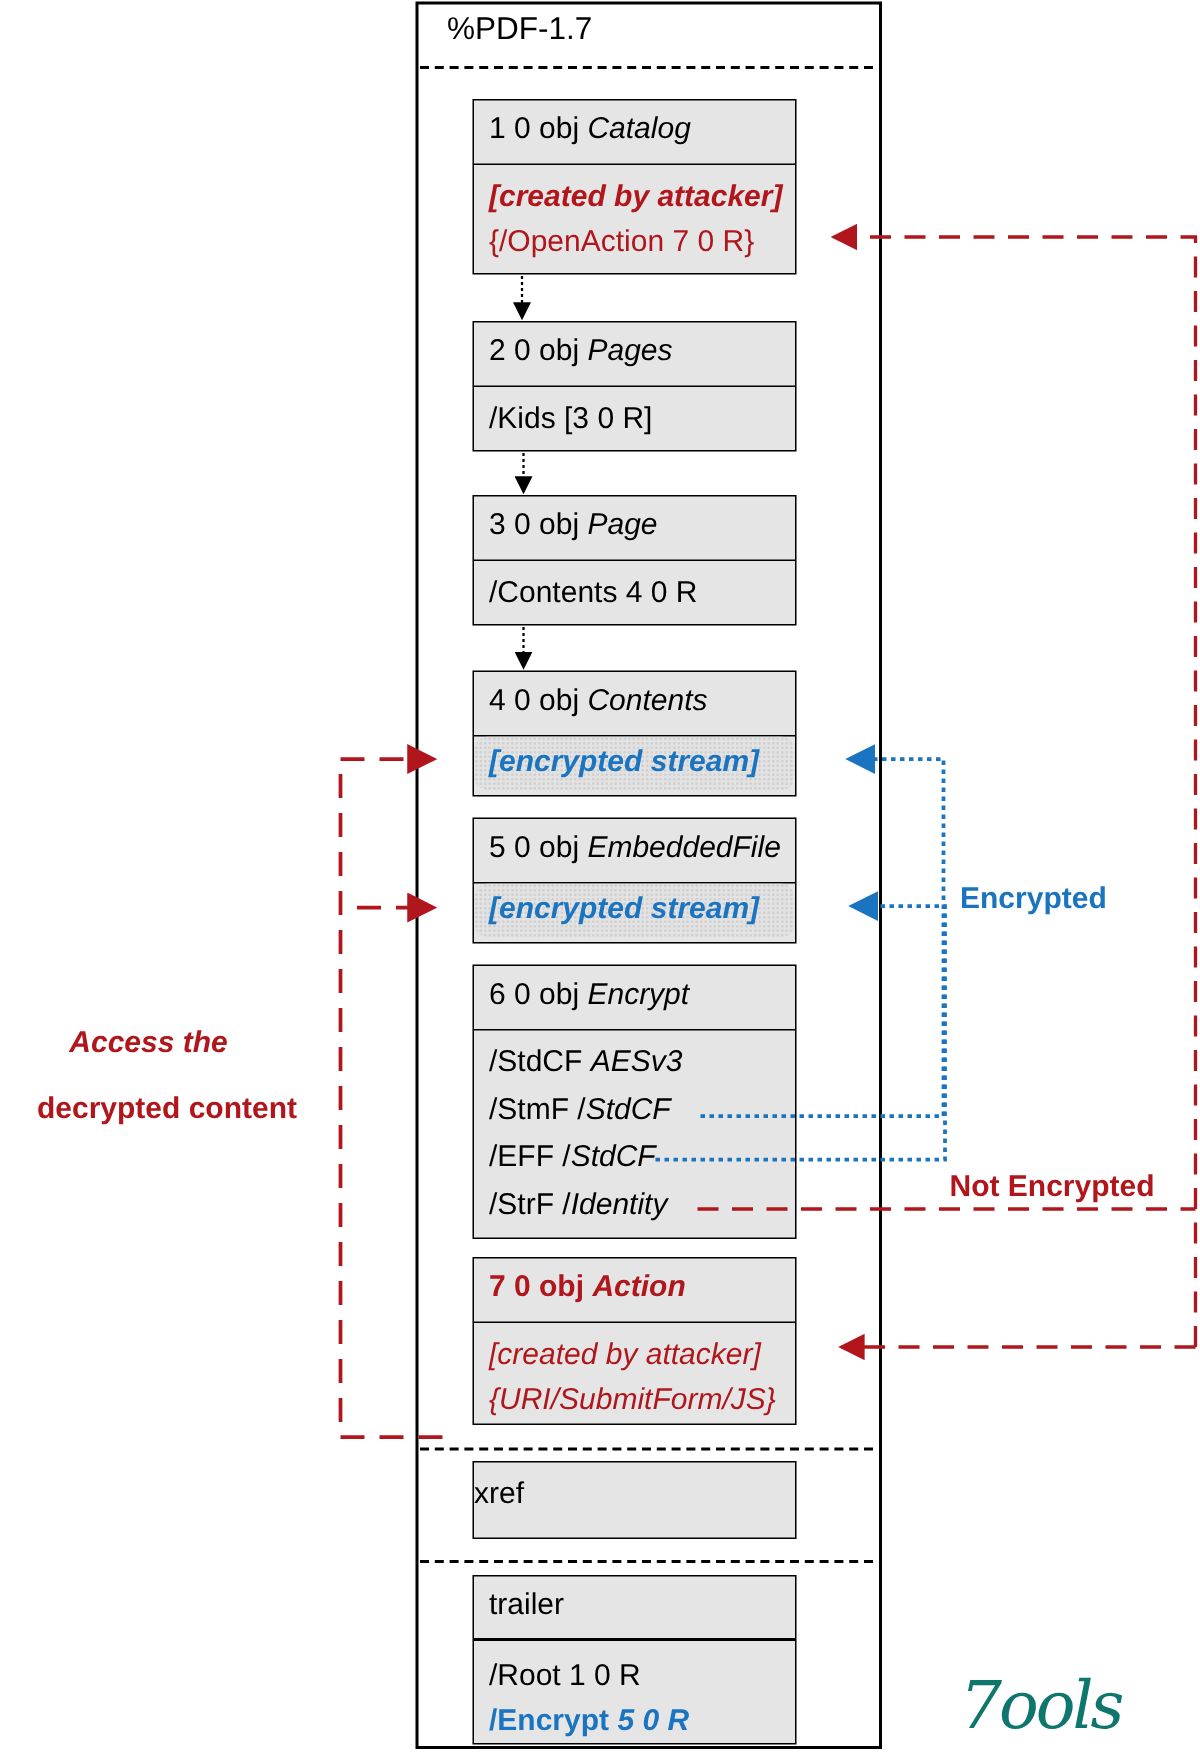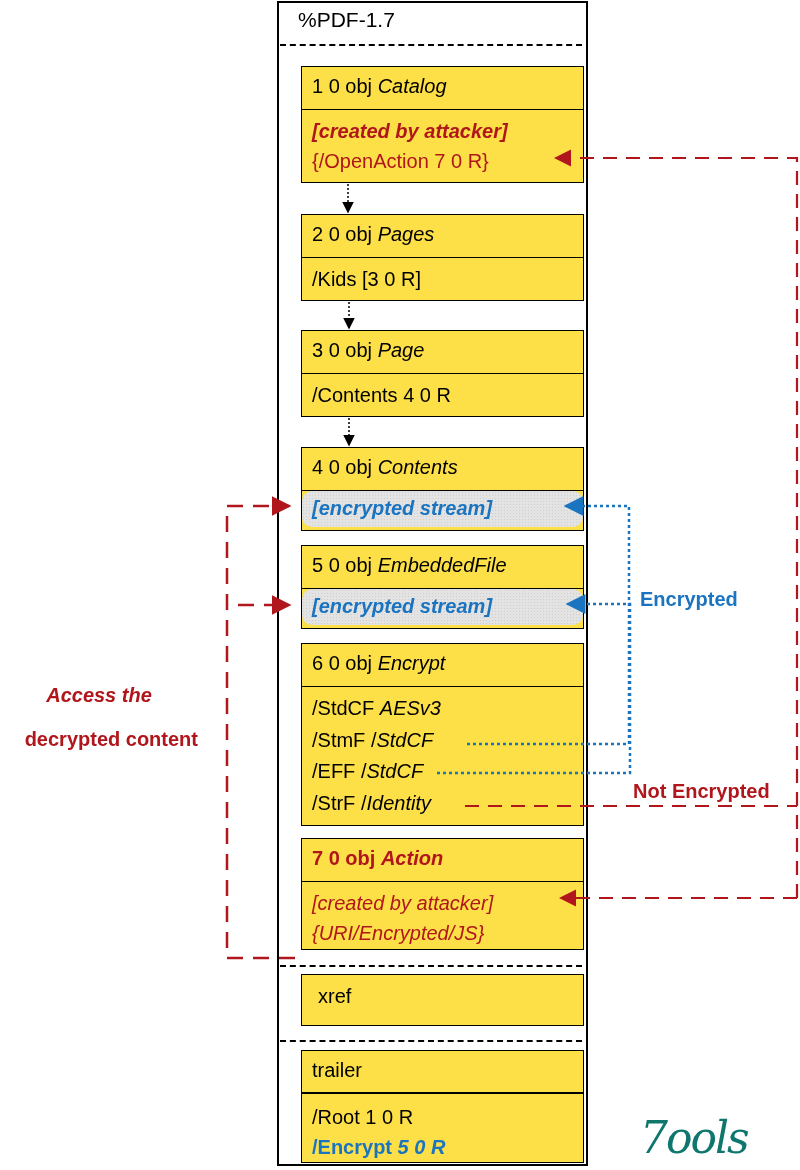--- a/index.html
+++ b/index.html
@@ -2,27 +2,27 @@
 <html><head>
 <meta charset="utf-8">
 <style>
   html, body { margin:0; padding:0; background:#ffffff; }
   body { width:800px; height:1170px; position:relative; overflow:hidden;
          font-family:"Liberation Sans", "DejaVu Sans", sans-serif; color:#000; }
   .abs { position:absolute; }
   .file { left:277px; top:1px; width:311px; height:1165px; border:2px solid #000; box-sizing:border-box; }
   .hdr { left:298px; top:8px; font-size:21px; }
   .sep { height:0; border-top:2px dashed #000; }
-  .obj { position:absolute; left:301px; width:283px; border:1.5px solid #000; box-sizing:border-box; background:#fde047; }
+  .obj { position:absolute; left:315px; width:216px; border:1.5px solid #000; box-sizing:border-box; background:#e5e5e5; }
   .obj .head { border-bottom:1.5px solid #000; height:43px; box-sizing:border-box; padding:8px 0 0 10px; font-size:20px; white-space:nowrap; }
   .obj .body { padding:6px 0 4px 10px; font-size:20px; line-height:30px; white-space:nowrap; }
   .obj .body.enc { background-color:#e3e3e3;
      background-image:radial-gradient(#cfcfcf 0.8px, transparent 0.9px);
      background-size:3px 3px; height:36px; box-sizing:border-box; padding-top:2px; }
-  .single { padding:10px 0 0 16px; font-size:20px; }
+  .single { padding:10px 0 0 0; font-size:20px; }
   i { font-style:italic; }
   .red { color:#b0161b; }
   .blue { color:#1b74c0;border-radius:10px; }
   .b { font-weight:bold; }
   .lbl { font-size:20px; font-weight:bold; }
   svg.ov { position:absolute; left:0; top:0; }
   .wm { left:640px; top:1112px; font-size:44px; color:#0f766e; font-family:"DejaVu Serif", serif; font-style:italic; letter-spacing:-2px; }
 </style>
 </head>
 <body>
@@ -66,21 +66,21 @@
     <div><span>/StmF /</span><i>StdCF</i></div>
     <div><span>/EFF /</span><i>StdCF</i></div>
     <div><span>/StrF /</span><i>Identity</i></div>
   </div>
 </div>
 
 <div class="obj" style="top:838px;height:112px;">
   <div class="head red b"><span>7 0 obj</span> <i>Action</i></div>
   <div class="body red" style="font-style:italic;padding-top:6px;">
     <div>[created by attacker]</div>
-    <div>{URI/Encrypted/JS}</div>
+    <div>{URI/SubmitForm/JS}</div>
   </div>
 </div>
 
 <div class="abs sep" style="left:280px;top:965px;width:302px;"></div>
 
 <div class="obj single" style="top:974px;height:52px;">xref</div>
 
 <div class="abs sep" style="left:280px;top:1040px;width:302px;"></div>
 
 <div class="obj" style="top:1050px;height:113px;">

